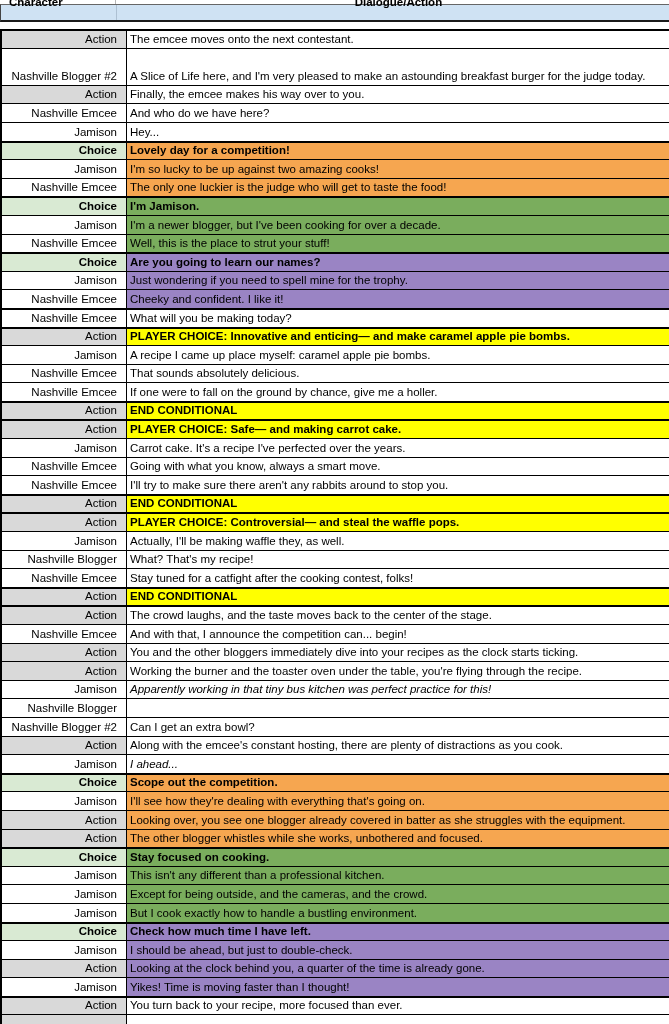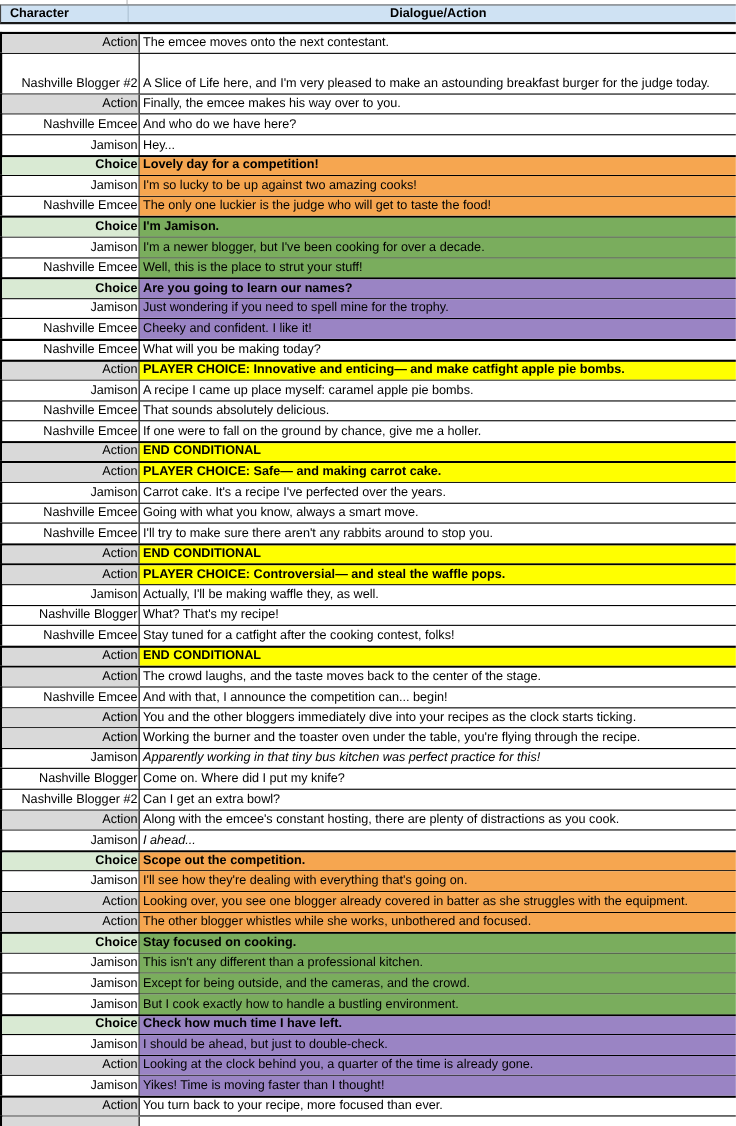--- a/index.html
+++ b/index.html
@@ -23,35 +23,35 @@
     background: var(--header-bg, #cfe2f3);
     border-top: 1px solid #666;
     border-left: 1px solid #444;
     border-bottom: 2px solid #1a1a1a;
     font-weight: bold;
   }
   .header-row::after {
     content: ""; position: absolute; left: 115px; top: 0; bottom: 0;
     width: 1px; background: rgba(110, 130, 150, 0.35);
   }
-  .hcell { display: flex; align-items: flex-end; padding-bottom: 2px; }
+  .hcell { display: flex; align-items: flex-end; padding-bottom: 12px; }
   .hcell.char { width: 127px; padding-left: 8px; }
   .hcell.dlg { width: 542px; justify-content: center; }
 
   .gap { height: 7px; background: #fff; }
 
   .row { display: flex; border-top: 1px solid #000; border-left: 2px solid #000; height: 18.6px; background: #fff; }
   .row.thick { border-top: 2px solid #000; }
   .row.tall { height: 37.2px; }
   .row.partial { height: 9.2px; overflow: hidden; }
 
   .cell { display: flex; align-items: flex-end; line-height: 13px; padding-bottom: 2px; overflow: hidden; }
   .cell.char {
     width: 125px; flex: 0 0 125px; justify-content: flex-end; text-align: right;
-    padding-right: 1px; border-right: 1px solid #000;
+    padding-right: 9px; border-right: 1px solid #000;
   }
   .cell.dlg { flex: 1 1 auto; padding-left: 3px; padding-right: 2px; }
 
   .b { font-weight: bold; }
   .i { font-style: italic; }
 
   .cbg-grey   { background: var(--action-grey, #d9d9d9); }
   .cbg-choice { background: var(--choice-green-light, #d9ead3); }
   .bg-orange  { background: var(--orange, #f6a650); }
   .bg-green   { background: var(--green, #7aad5d); }
@@ -127,21 +127,21 @@
       <div class="row">
         <div class="cell char">Nashville Emcee</div>
         <div class="cell dlg bg-purple">Cheeky and confident. I like it!</div>
       </div>
       <div class="row thick">
         <div class="cell char">Nashville Emcee</div>
         <div class="cell dlg">What will you be making today?</div>
       </div>
       <div class="row thick">
         <div class="cell char cbg-grey">Action</div>
-        <div class="cell dlg bg-yellow b">PLAYER CHOICE: Innovative and enticing— and make catfight apple pie bombs.</div>
+        <div class="cell dlg bg-yellow b">PLAYER CHOICE: Innovative and enticing— and make caramel apple pie bombs.</div>
       </div>
       <div class="row">
         <div class="cell char">Jamison</div>
         <div class="cell dlg">A recipe I came up place myself: caramel apple pie bombs.</div>
       </div>
       <div class="row">
         <div class="cell char">Nashville Emcee</div>
         <div class="cell dlg">That sounds absolutely delicious.</div>
       </div>
       <div class="row">
@@ -207,21 +207,20 @@
       <div class="row">
         <div class="cell char cbg-grey">Action</div>
         <div class="cell dlg">Working the burner and the toaster oven under the table, you're flying through the recipe.</div>
       </div>
       <div class="row">
         <div class="cell char">Jamison</div>
         <div class="cell dlg i">Apparently working in that tiny bus kitchen was perfect practice for this!</div>
       </div>
       <div class="row">
         <div class="cell char">Nashville Blogger</div>
-        <div class="cell dlg">Come on. Where did I put my knife?</div>
       </div>
       <div class="row">
         <div class="cell char">Nashville Blogger #2</div>
         <div class="cell dlg">Can I get an extra bowl?</div>
       </div>
       <div class="row">
         <div class="cell char cbg-grey">Action</div>
         <div class="cell dlg">Along with the emcee's constant hosting, there are plenty of distractions as you cook.</div>
       </div>
       <div class="row">

